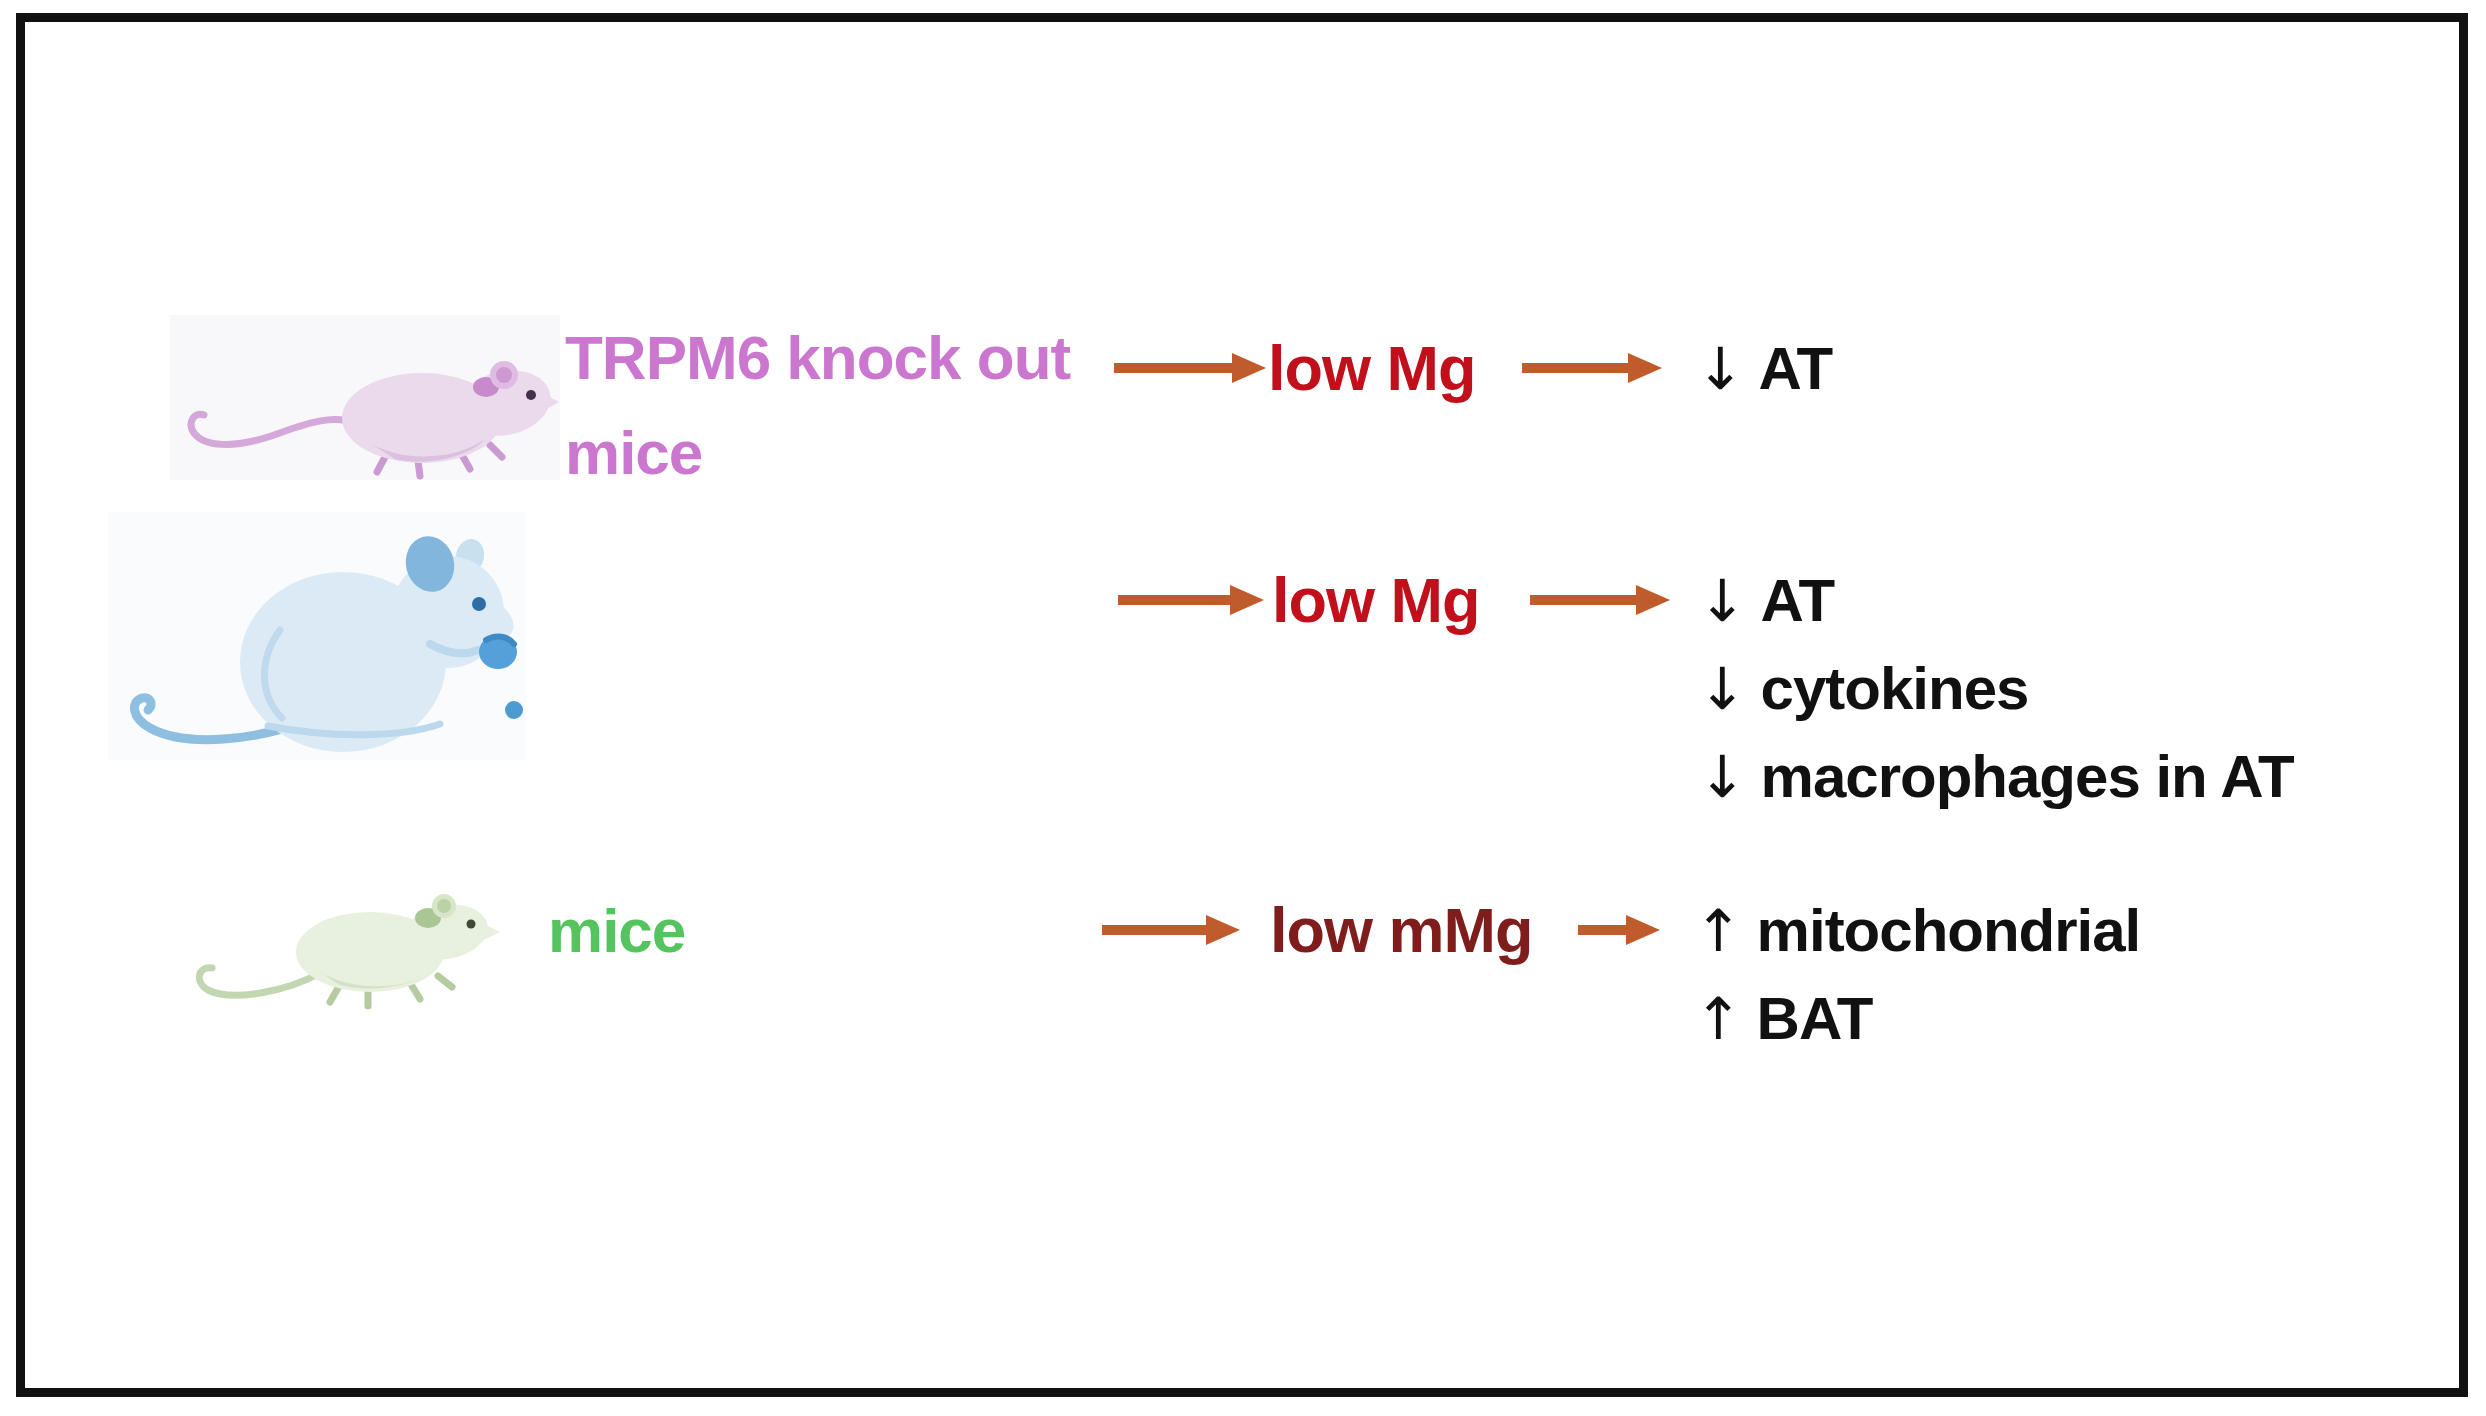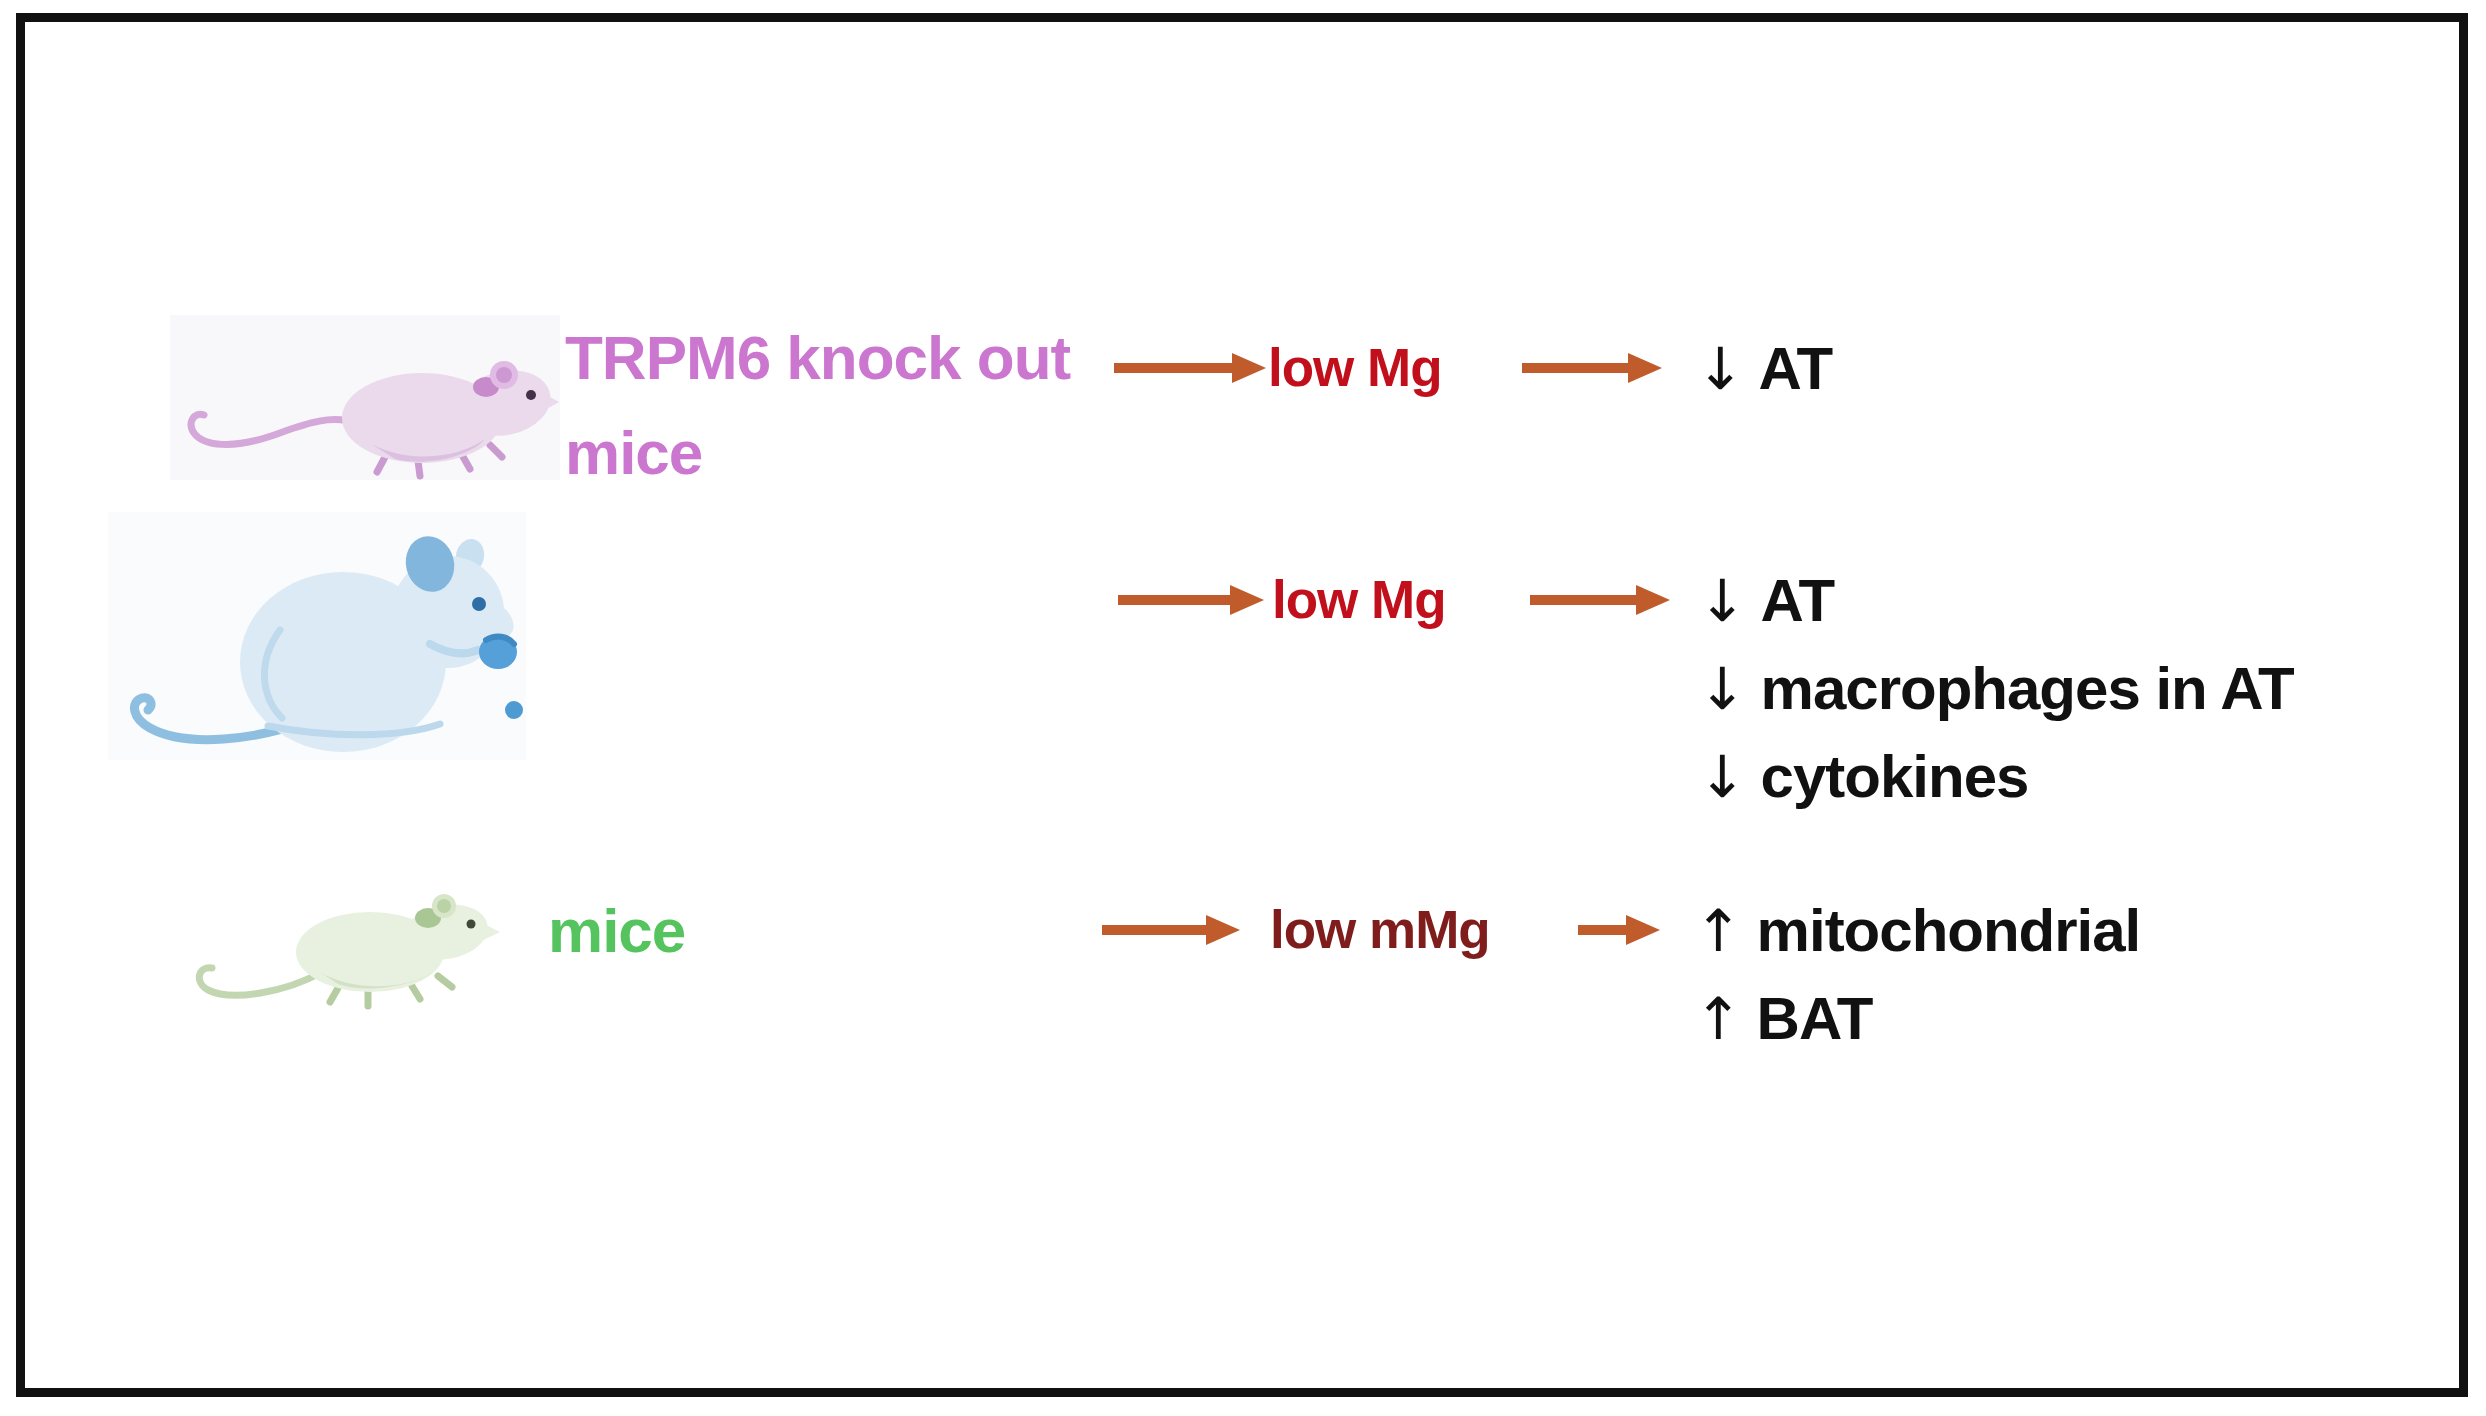--- a/index.html
+++ b/index.html
@@ -25,21 +25,21 @@
   .label {
     position: absolute;
     font-size: 62px;
     font-weight: 700;
     line-height: 95px;
     letter-spacing: -1px;
     white-space: nowrap;
   }
   .mediator {
     position: absolute;
-    font-size: 53px;
+    font-size: 63px;
     font-weight: 700;
     line-height: 64px;
     letter-spacing: -1px;
     white-space: nowrap;
   }
   .outcomes {
     position: absolute;
     font-size: 60px;
     font-weight: 700;
     line-height: 87px;
@@ -128,22 +128,22 @@
   </div>
   <div class="mediator" style="left: 1272px; top: 568px; color: rgb(193, 16, 28);">low Mg</div>
   <div class="arrow" style="left: 1528px; top: 583px; color: rgb(192, 91, 43);">
     <svg width="142" height="34" viewBox="0 0 142 34">
       <line x1="2" y1="17" x2="110" y2="17" stroke="currentColor" stroke-width="10"></line>
       <polygon points="108,2 142,17 108,32" fill="currentColor"></polygon>
     </svg>
   </div>
   <div class="outcomes" style="left: 1672px; top: 557px; color: rgb(17, 17, 17);">
     <span class="line"><span class="glyph">↓</span><span>AT</span></span>
+    <span class="line"><span class="glyph">↓</span><span>cytokines</span></span>
     <span class="line"><span class="glyph">↓</span><span>macrophages in AT</span></span>
-    <span class="line"><span class="glyph">↓</span><span>cytokines</span></span>
   </div>
 
   <div class="mouse-block" style="left:170px; top:880px; width:340px; height:135px;">
     <svg viewBox="0 0 340 135" xmlns="http://www.w3.org/2000/svg">
       <path d="M152,92 C116,112 62,122 38,110 C24,102 28,86 42,88" fill="none" stroke="#C2D7B1" stroke-width="7" stroke-linecap="round"></path>
       <path d="M168,108 l-8,14 M198,112 l0,14 M242,106 l8,13 M268,96 l14,11" stroke="#B4CCA0" stroke-width="7" fill="none" stroke-linecap="round"></path>
       <ellipse cx="200" cy="72" rx="74" ry="40" fill="#E8F0DF"></ellipse>
       <path d="M150,92 C182,112 238,110 262,92 C245,106 195,114 168,104 Z" fill="#D3E2C6"></path>
       <ellipse cx="276" cy="52" rx="42" ry="27" fill="#E8F0DF" transform="rotate(-10 276 52)"></ellipse>
       <path d="M298,36 L330,52 L297,68 Z" fill="#E8F0DF"></path>

